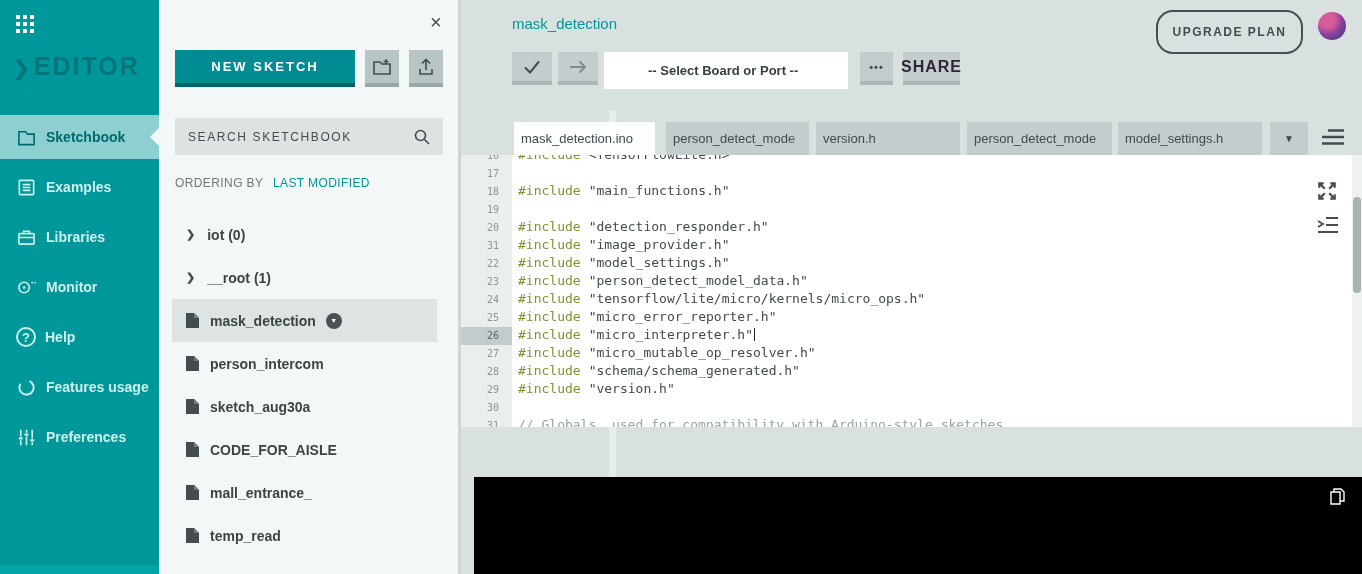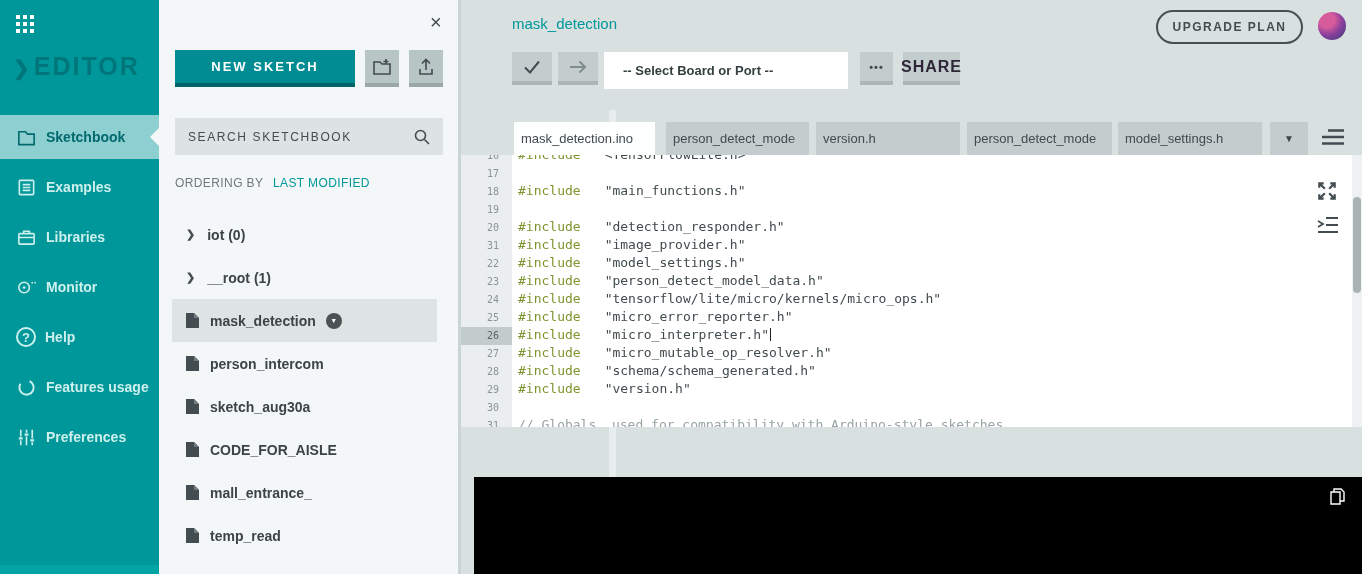--- a/index.html
+++ b/index.html
@@ -54,31 +54,31 @@
   .row .chev { font-size:11px; color:#454d4f; margin-right:12px; font-weight:bold; }
   .row svg.file { width:13px; height:15px; margin-right:11px; flex:none; }
   .caret-circle { margin-left:10px; width:16px; height:16px; background:#4a5255; border-radius:50%;
                   color:#fff; font-size:7px; text-align:center; line-height:16px; cursor:pointer; }
   #panel-scroll { left:450px; top:110px; width:7px; height:464px; background:#e7ecec; }
   #divider { left:458px; top:0; width:3px; height:574px; background:#ccd5d5; }
 
   
   #main { left:460px; top:0; width:902px; height:574px; }
   #sketch-title { left:52px; top:15px; font-size:15px; color:#00979b; }
-  #upgrade-btn { left:696px; top:10px; width:147px; height:34px; border:2px solid #474f52;
+  #upgrade-btn { left:696px; top:10px; width:147px; height:44px; border:2px solid #474f52;
                  border-radius:17px; background:transparent; color:#434c50; font-size:12px;
                  font-weight:bold; letter-spacing:1.5px; cursor:pointer;
                  font-family:"Liberation Sans",sans-serif; }
   #avatar { left:858px; top:12px; width:28px; height:28px; border-radius:50%; cursor:pointer;
             background:radial-gradient(circle at 32% 28%, #d65b9a 0 28%, #8a3f9e 55%, #323c74 100%); }
   .tool-btn { top:52px; height:33px; background:#c3cdcd; border:none;
               border-bottom:4px solid #abb6b6; cursor:pointer; display:flex;
               align-items:center; justify-content:center; color:#434c50; }
   #board-select { left:144px; top:52px; width:244px; height:37px; background:#fff;
-                  display:flex; align-items:center; padding-left:19px; font-size:13px;
+                  display:flex; align-items:center; padding-left:44px; font-size:13px;
                   font-weight:bold; color:#374040; cursor:pointer; }
   #more-btn { left:400px; width:33px; font-size:11px; font-weight:bold; letter-spacing:1px; }
   #share-btn { left:443px; width:57px; font-size:16px; font-weight:bold; letter-spacing:1px;
                font-family:"Liberation Sans",sans-serif; color:#2e2638; }
 
   
   .tab { top:122px; height:33px; background:#c3cdcd; color:#414a4e; font-size:13px;
          line-height:33px; padding-left:7px; white-space:nowrap; overflow:hidden;
          cursor:pointer; }
   .tab.active { background:#fdfefe; }
@@ -93,21 +93,21 @@
   #editor { left:1px; top:155px; width:891px; height:272px; background:#fff; overflow:hidden; }
   #gutter-bg { left:0; top:0; width:51px; height:272px; background:#eaeeee; }
   #code-pre { position:absolute; left:0; top:-9px; font-family:"DejaVu Sans Mono", monospace;
               font-size:13px; }
   .cl { height:18px; line-height:18px; white-space:pre; }
   .ln { display:inline-block; width:51px; padding-right:13px; text-align:right;
         color:#8b9595; font-size:10px; }
   .ln.hl { background:#c3cccc; color:#5c6668; }
   .code-part { margin-left:6px; }
   .kw { color:#7d952f; }
-  .kw:not(:empty) { margin-right:24px; }
+  .kw:not(:empty) { margin-right:8px; }
   .str { color:#414a4e; }
   .cm { color:#99a4a4; margin-left:6px; }
   .caret { display:inline-block; width:1px; height:13px; background:#1c2426;
            vertical-align:-2px; margin-left:1px; }
   .ed-icon { background:transparent; border:none; cursor:pointer; padding:0; }
   #fullscreen-btn { left:856px; top:180px; }
   #format-btn { left:856px; top:216px; }
   #ed-scroll-track { left:892px; top:155px; width:10px; height:272px; background:#eef2f2; }
   #ed-scroll-thumb { left:1px; top:42px; width:8px; height:96px; background:#a9b3b3;
                      border-radius:4px; cursor:grab; }

